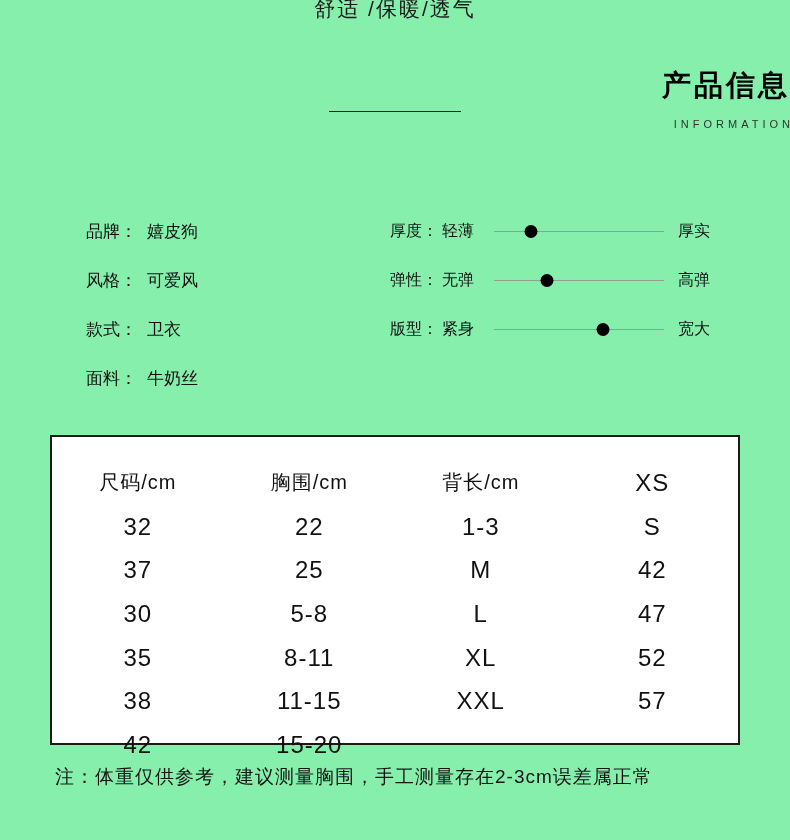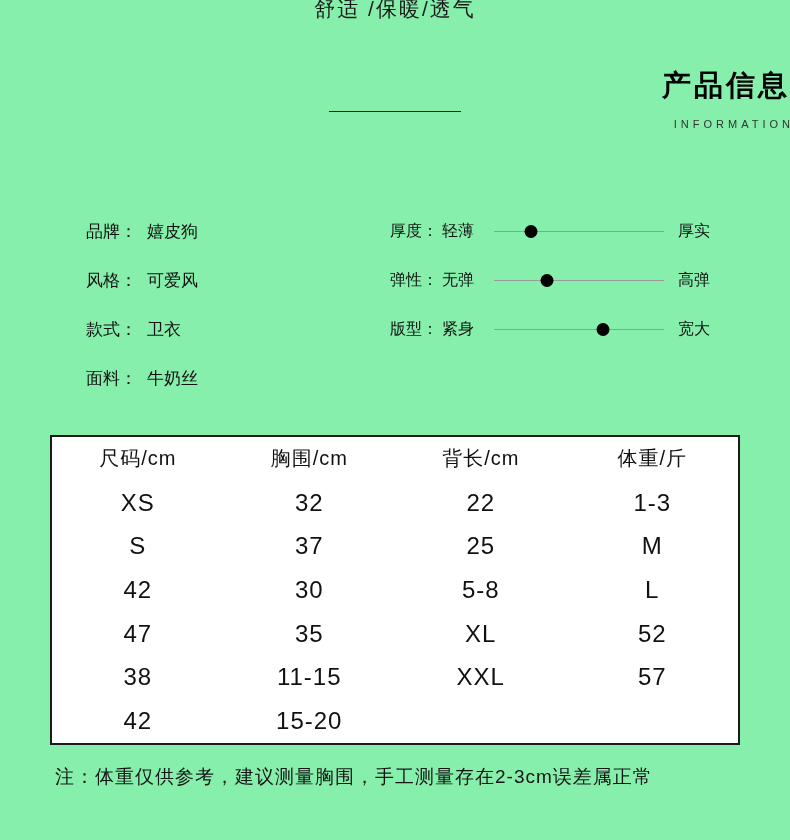--- a/index.html
+++ b/index.html
@@ -57,20 +57,21 @@
   
   .size-table-box {
     position: absolute; left: 50px; top: 435px;
     width: 690px; height: 310px;
     border: 2px solid #1a1a1a; background: #fff;
   }
   .size-grid {
     display: grid; width: 100%; height: 100%;
     grid-template-columns: repeat(4, 1fr);
     grid-template-rows: repeat(7, 1fr);
+    margin-top: 24px;
   }
   .cell {
     display: flex; align-items: center; justify-content: center;
     font-size: 24px; color: #111; letter-spacing: 1px;
   }
   .cell.header { font-size: 20px; color: #111; }
 
   
   .note {
     position: absolute; left: 55px; top: 764px;
@@ -132,39 +133,39 @@
       </span>
       <span class="slider-right">宽大</span>
     </div>
   </div>
 
   <div class="size-table-box">
     <div class="size-grid">
       <div class="cell header">尺码/cm</div>
       <div class="cell header">胸围/cm</div>
       <div class="cell header">背长/cm</div>
-      <div class="cell header">体重/斤</div>
 
       <div class="cell">XS</div>
       <div class="cell">32</div>
       <div class="cell">22</div>
       <div class="cell">1-3</div>
 
       <div class="cell">S</div>
       <div class="cell">37</div>
       <div class="cell">25</div>
 
       <div class="cell">M</div>
       <div class="cell">42</div>
       <div class="cell">30</div>
       <div class="cell">5-8</div>
 
       <div class="cell">L</div>
       <div class="cell">47</div>
       <div class="cell">35</div>
+      <div class="cell">8-11</div>
 
       <div class="cell">XL</div>
       <div class="cell">52</div>
       <div class="cell">38</div>
       <div class="cell">11-15</div>
 
       <div class="cell">XXL</div>
       <div class="cell">57</div>
       <div class="cell">42</div>
       <div class="cell">15-20</div>

